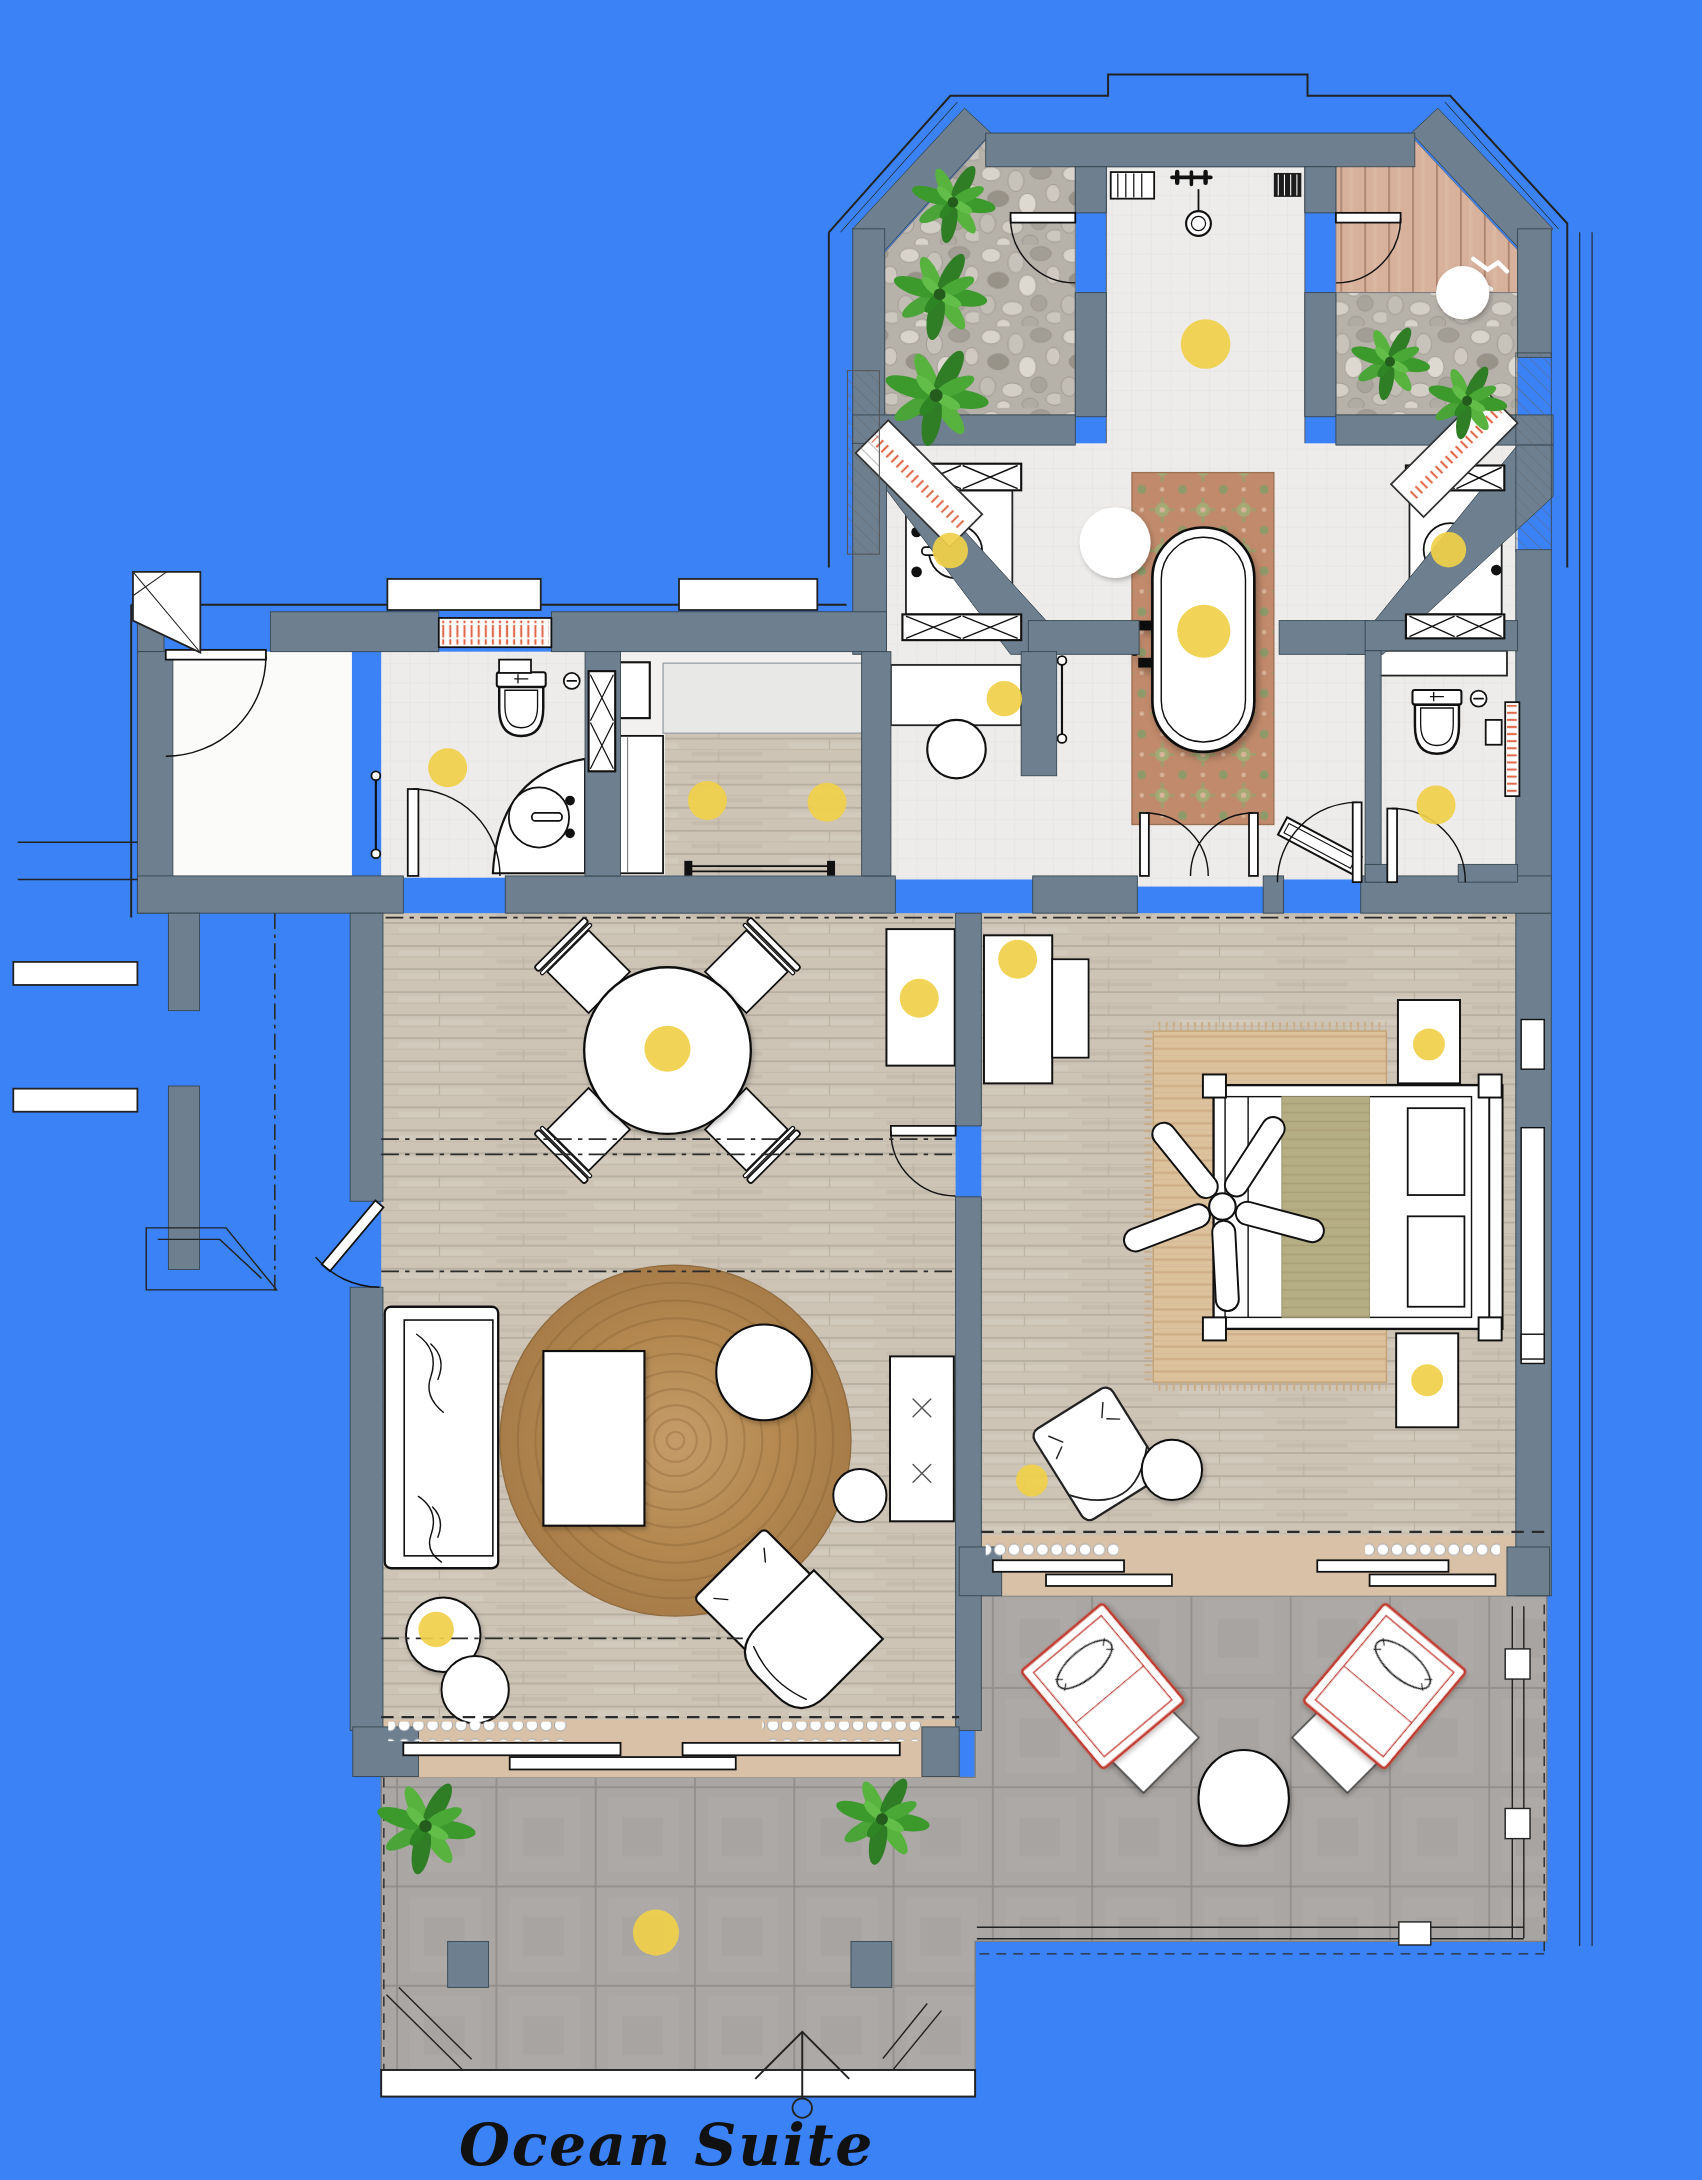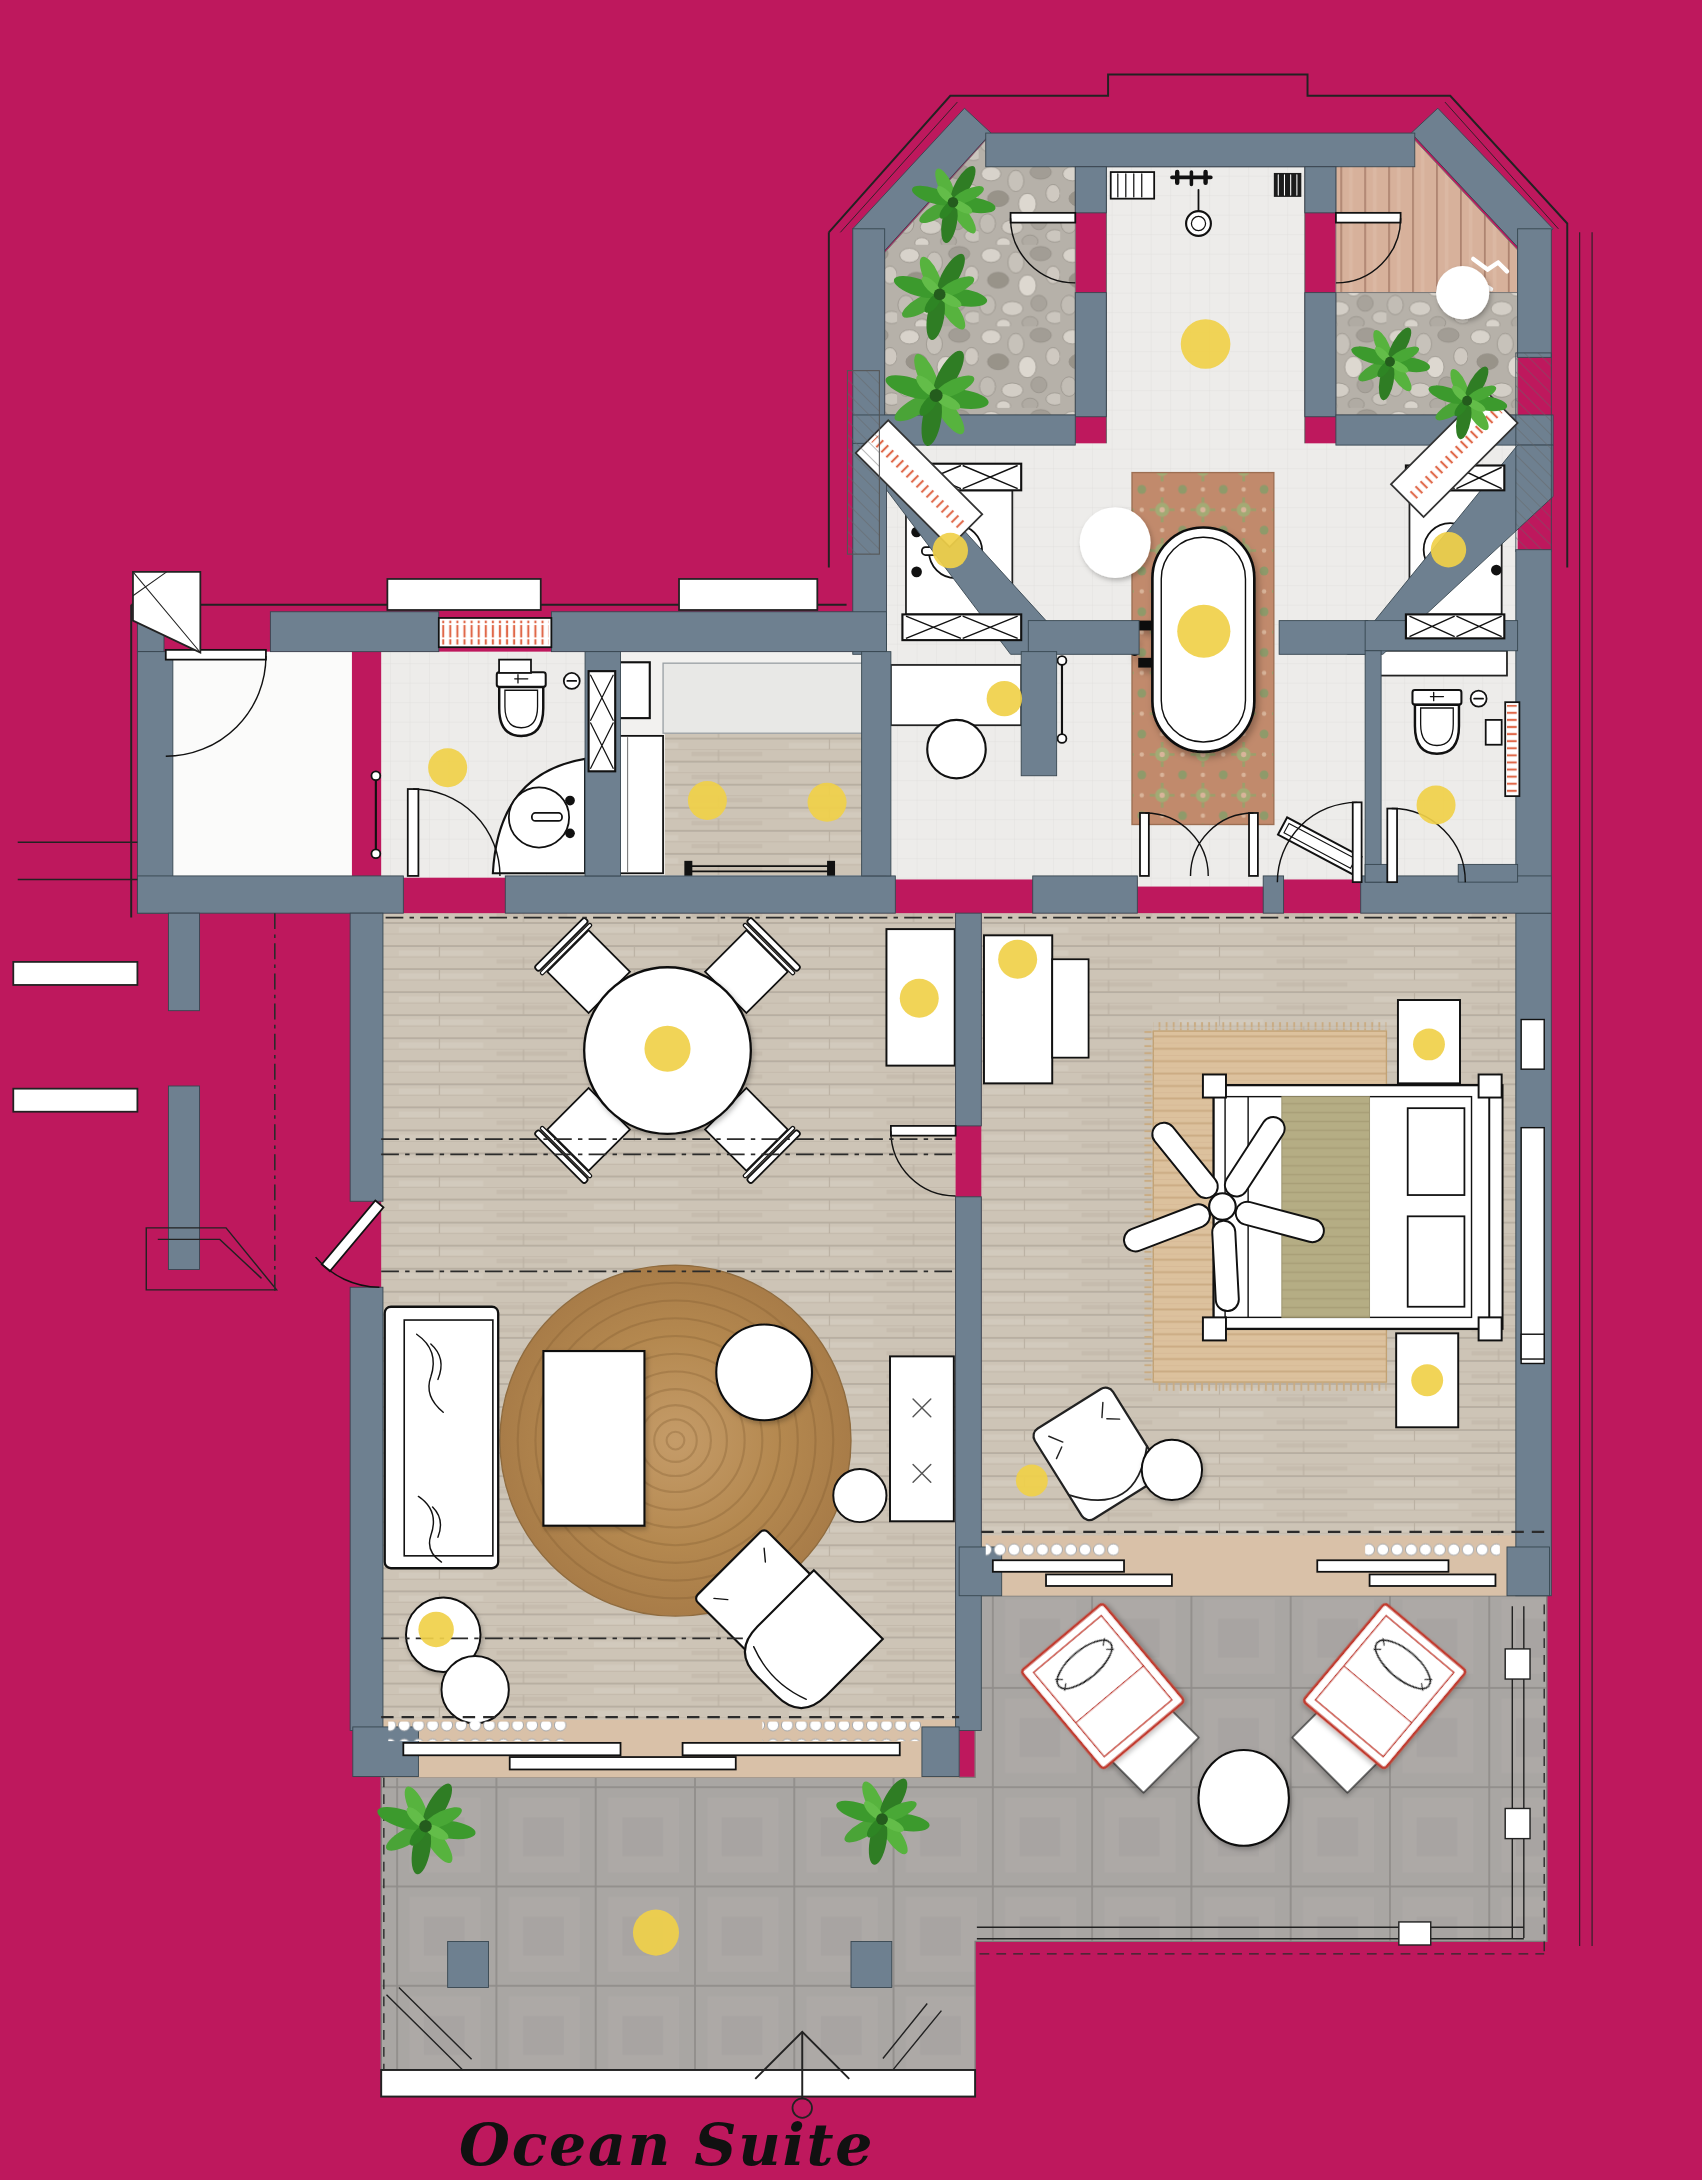--- a/index.html
+++ b/index.html
@@ -1,16 +1,16 @@
 <!DOCTYPE html>
 <html style="font-size:14px"><head>
 <meta charset="utf-8">
 <style>
   html,body{margin:0;padding:0;background:#ffffff;}
-  .stage{position:relative;width:1702px;height:2180px;background:#be185d;overflow:hidden;
+  .stage{position:relative;width:1702px;height:2180px;background:#3b82f6;overflow:hidden;
          font-family:"DejaVu Sans",sans-serif;}
   svg{position:absolute;left:0;top:0;}
   text.plan-title{font-family:"DejaVu Serif",serif;font-style:italic;font-weight:700;
                   font-size:66px;fill:#111;letter-spacing:2px;}
 </style>
 </head>
 <body>
 
 <div class="stage">
 <svg width="1702" height="2180" viewBox="0 0 1920 2459">

